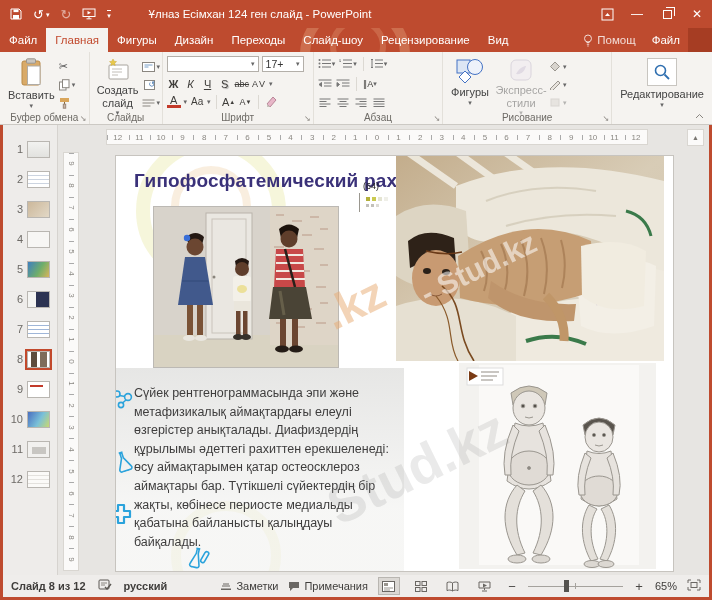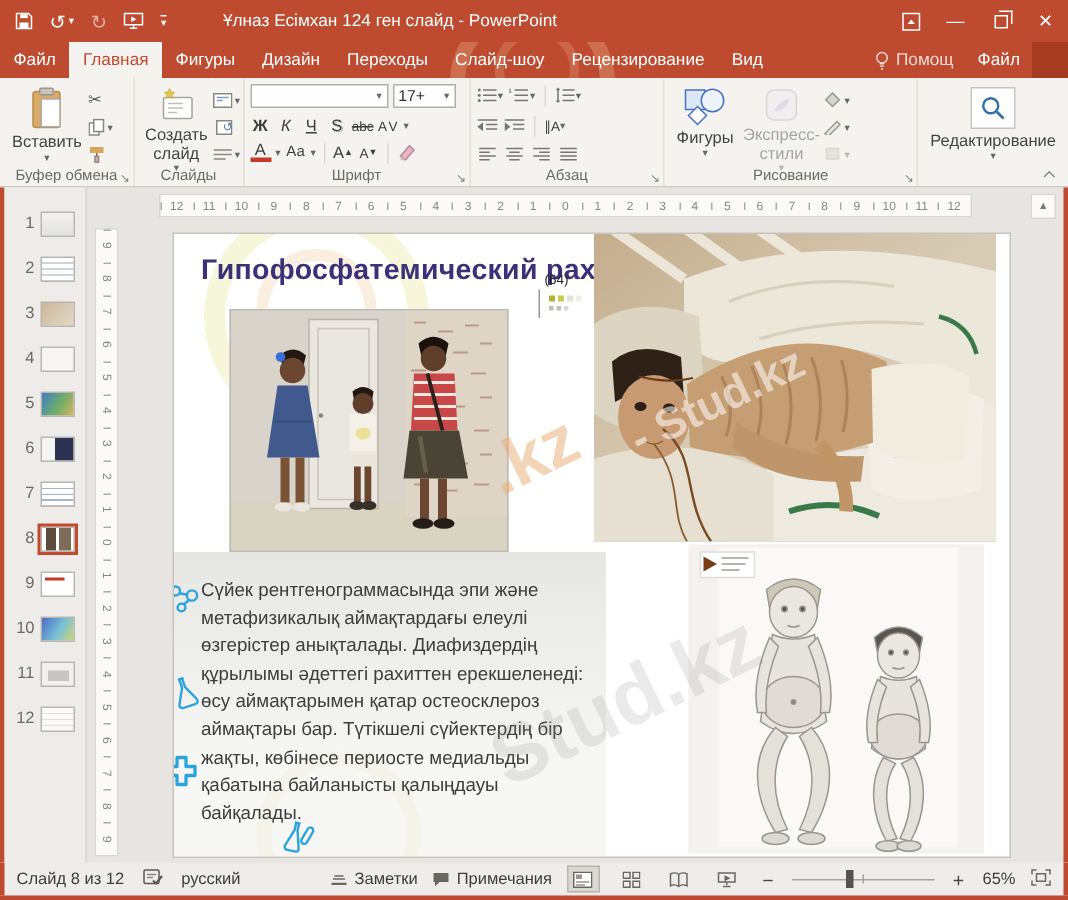--- a/index.html
+++ b/index.html
@@ -91,21 +91,21 @@
   .illustration { position:absolute; left:343px; top:207px; width:197px; height:206px; background:#f3f2ef; }
   .slide-body { position:absolute; left:18px; top:228px; width:257px; font-size:12.5px; line-height:18.6px; color:#3e3d3d; }
   .wm-text { position:absolute; font-weight:bold; pointer-events:none; white-space:nowrap; }
   .wm-stud { left:300px; top:95px; font-size:30px; color:rgba(255,255,255,.55); transform:rotate(-26deg); }
   .wm-kz { left:208px; top:120px; font-size:46px; color:rgba(232,170,112,.5); transform:rotate(-26deg); }
   .wm-outline { left:205px; top:280px; font-size:54px; color:rgba(140,140,140,.18); transform:rotate(-26deg); }
   .margin-icon { position:absolute; pointer-events:none; }
 
   
   .statusbar { height:22px; background:#efedeb; border-left:3px solid #be4b2f; border-right:3px solid #be4b2f; display:flex; align-items:center; font-size:11px; color:#3f3d3b; padding:0 8px; }
-  .status-left { display:flex; align-items:center; gap:12px; }
+  .status-left { display:flex; align-items:center; gap:12px;font-weight:bold; }
   .status-right { margin-left:auto; display:flex; align-items:center; gap:10px; }
   .view-btn { width:22px; height:18px; display:flex; align-items:center; justify-content:center; }
   .view-btn.active { background:#dbd8d4; border:1px solid #b9b6b1; }
   .zoom-slider { position:relative; width:95px; height:14px; }
   .zoom-track { position:absolute; left:0; right:0; top:6.5px; height:1.5px; background:#a5a29d; }
   .zoom-mid { position:absolute; left:50%; top:4px; width:1px; height:6px; background:#a5a29d; }
   .zoom-handle { position:absolute; left:38%; top:1px; width:5px; height:12px; background:#55534f; }
   .orange-strip { height:3px; background:#be4b2f; }
   .zbtn { font-size:13px; color:#4a4846; width:12px; text-align:center; }
 </style>

